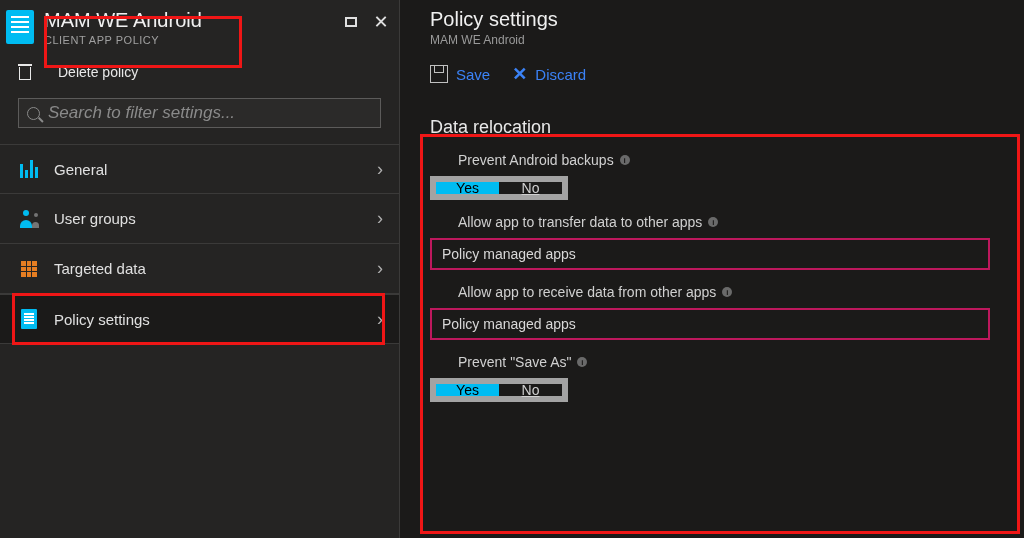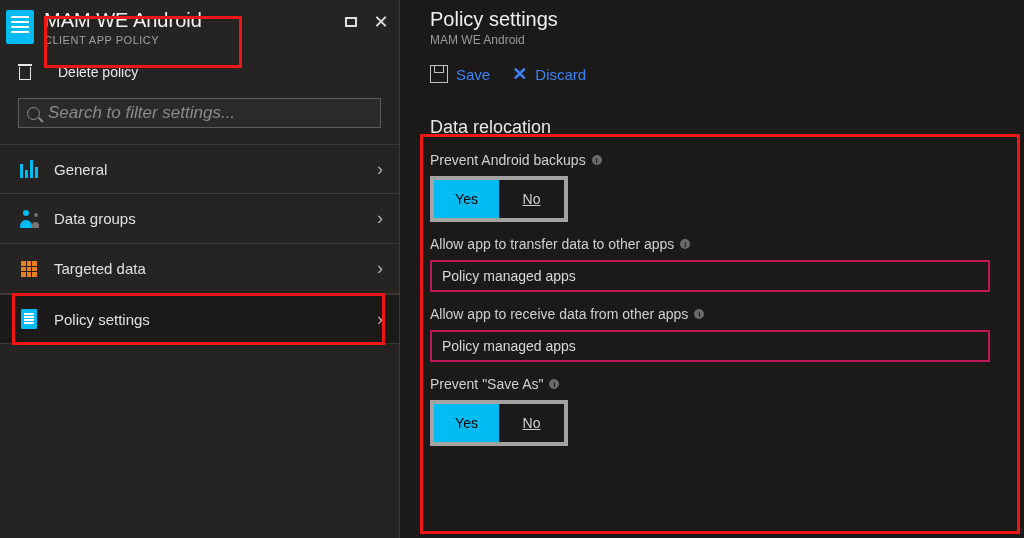--- a/index.html
+++ b/index.html
@@ -127,23 +127,23 @@
     .rp-title { font-size: 20px; color:#f0f0f0; }
     .rp-sub { font-size: 12px; color:#9a9a9a; margin-top:2px; }
     .action-bar { margin-top: 18px; display:flex; gap:22px; align-items:center; color:#3b82f6; font-size:15px; }
     .act-btn { display:flex; align-items:center; gap:8px; cursor:pointer; }
     .save-icon { width:18px; height:18px; border:1.5px solid #c0c0c0; position:relative; }
     .save-icon::before { content:""; position:absolute; left:3px; right:3px; top:0; height:6px; border:1.5px solid #c0c0c0; border-top:none; }
     .discard-x { font-size:18px; font-weight:bold; line-height:18px; }
     .content-hl { position:absolute; left:20px; top:134px; right:4px; bottom:4px; border:3px solid #ef1616; pointer-events:none; }
     .settings-body { margin-top: 34px; }
     .section-title { font-size: 18px; color:#e8e8e8; margin-bottom: 10px; }
-    .setting-label { font-size: 14px; color:#d0d0d0; display:flex; align-items:center; gap:6px; margin-top:14px; }
+    .setting-label { font-size: 14px; color:#d0d0d0; display:flex; align-items:center; gap:6px; margin-top:14px;margin-left:28px; }
     .info-dot { width:10px; height:10px; border-radius:50%; background:#6a6a6a; display:inline-flex; align-items:center; justify-content:center; font-size:8px; color:#1b1a19; font-weight:bold; }
-    .toggle { display:flex; margin-top:8px; border:4px solid #a3a3a3; width:138px; height:46px; }
+    .toggle { display:flex; margin-top:8px; border:6px solid #a3a3a3; width:138px; height:24px; }
     .toggle div { flex:1; display:flex; align-items:center; justify-content:center; font-size:14px; cursor:pointer; }
     .toggle .on { background:#00bcf2; color:#000; }
     .toggle .off { background:transparent; color:#d0d0d0;text-decoration:underline; }
     .select-box { margin-top:8px; border:2px solid #be185d; height:32px; display:flex; align-items:center; padding:0 10px; color:#d8d8d8; cursor:pointer; max-width:560px; }
   </style>
 </head>
 <body>
 
 <div class="left-panel">
   <div class="left-header">
@@ -188,21 +188,21 @@
     </div>
     <div class="nav-item">
       <div class="ni-icon">
         <div class="icon-users">
             <div class="b2"></div>
             <div class="h2"></div>
             <div class="body"></div>
             <div class="head"></div>
           </div>
       </div>
-      <span class="label">Data groups</span>
+      <span class="label">User groups</span>
       <span class="chev">›</span>
     </div>
     <div class="nav-item">
       <div class="ni-icon">
           <div class="icon-grid"></div>
         </div>
       <span class="label">Targeted data</span>
       <span class="chev">›</span>
     </div>
     <div class="nav-hl">

